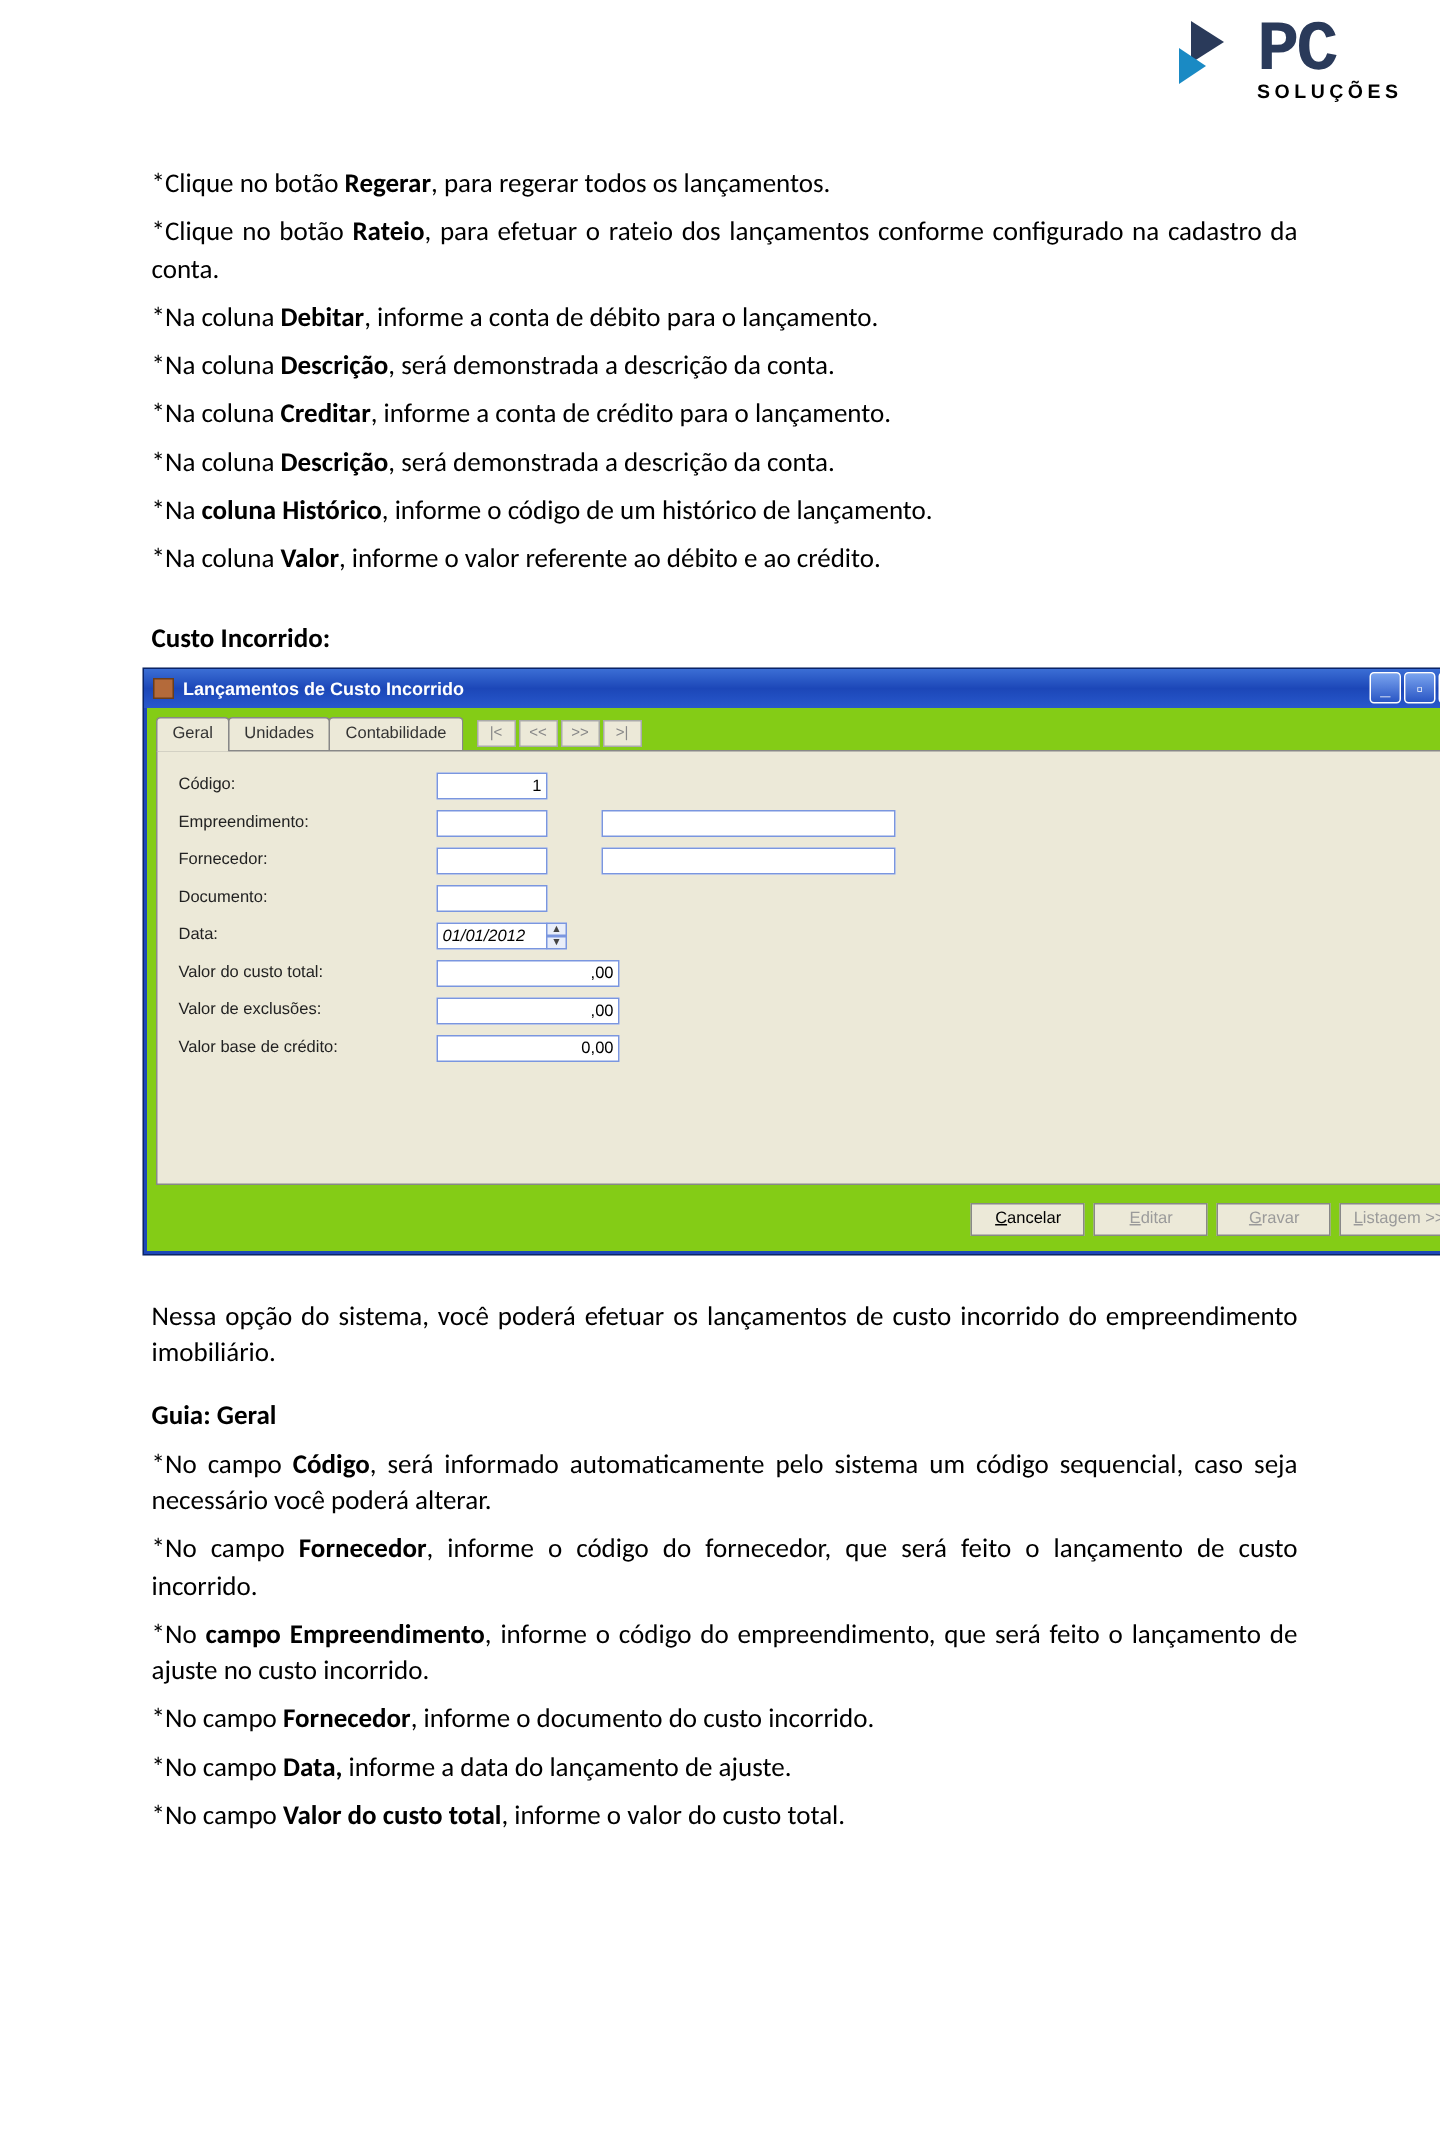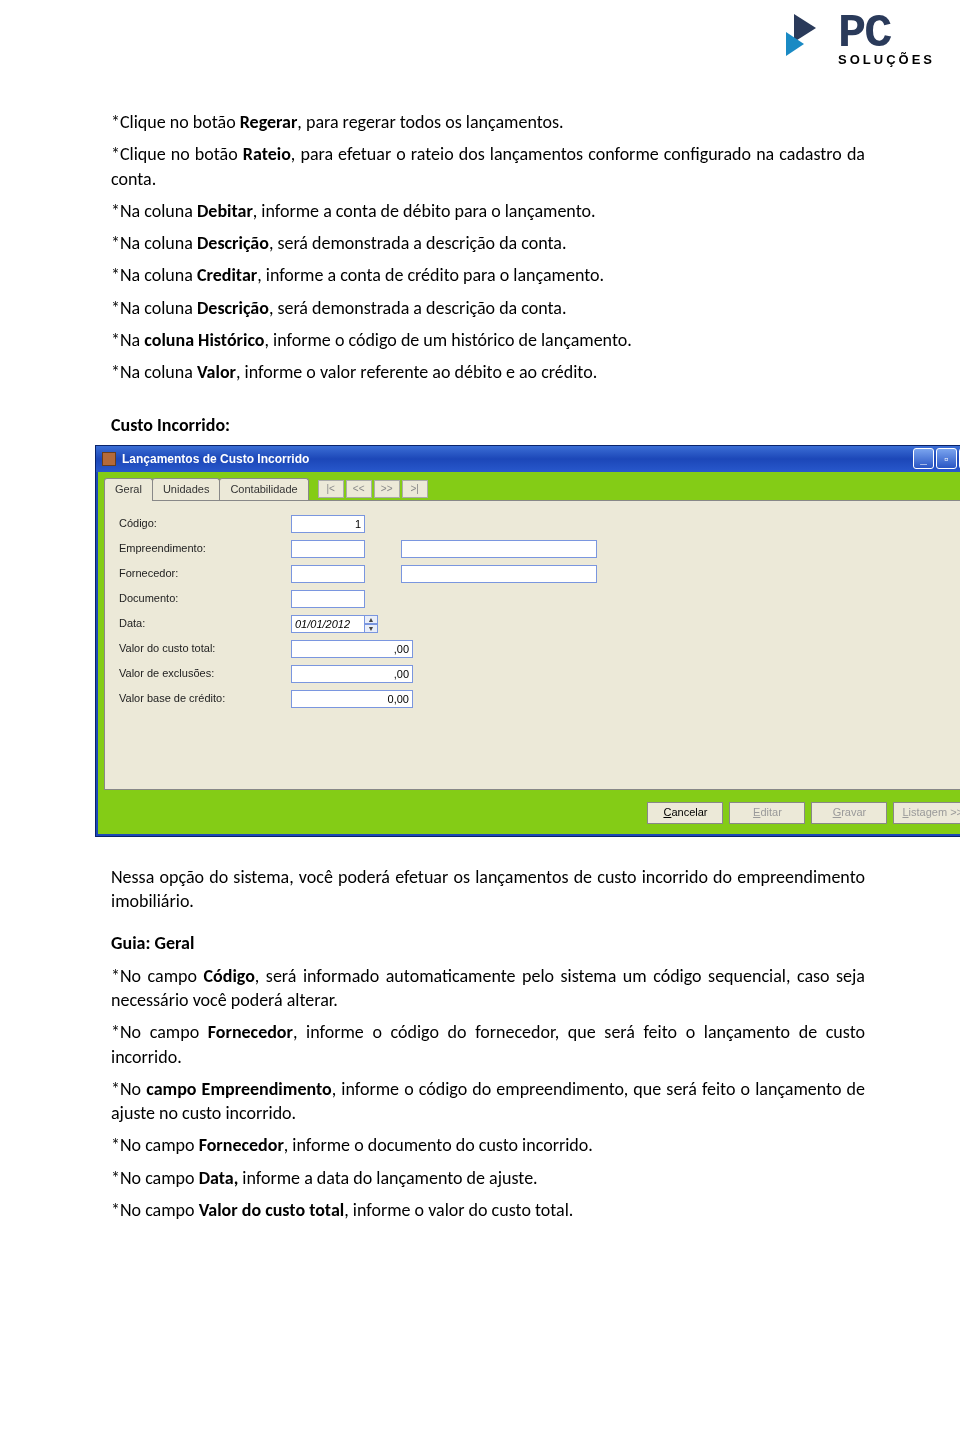--- a/index.html
+++ b/index.html
@@ -45,21 +45,21 @@
     letter-spacing: 3px;
     text-align: right;
     font-family: Arial, sans-serif;
     margin-top: -4px;
   }
   .content {
     padding-top: 110px;
     font-size: 18px;
     line-height: 1.35;
   }
-  .content p { margin: 0 0 8px 16px; }
+  .content p { margin: 0 0 8px 6px; }
   .content .spaced { margin-top: 28px; }
   .b { font-weight: 700; }
   .just { text-align: justify; }
 
   
   .win {
     width: 890px;
     margin: 8px 0 18px 0;
     border: 1px solid #0a246a;
     background: #ece9d8;

